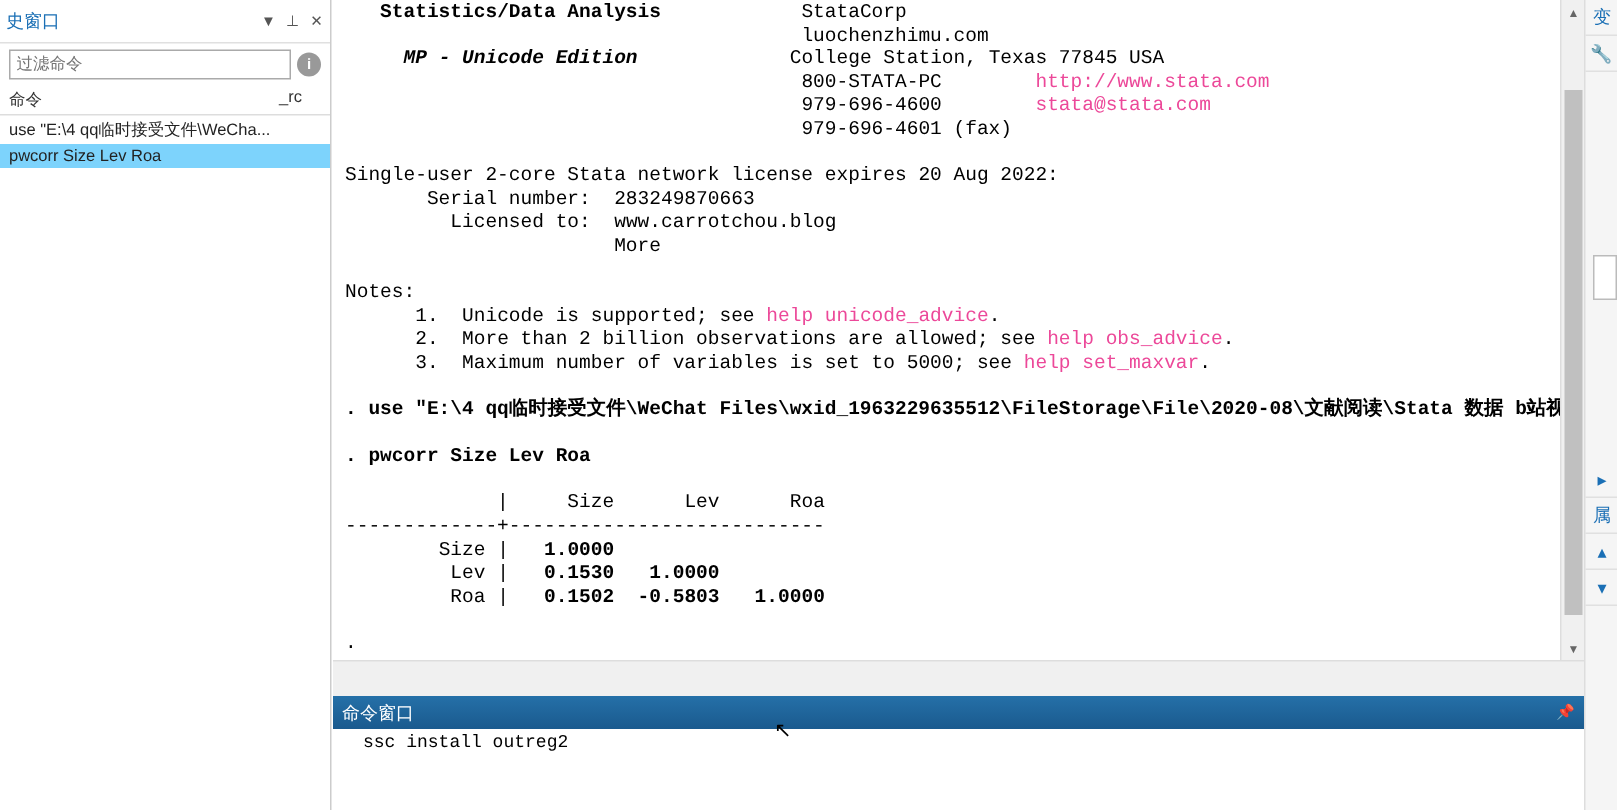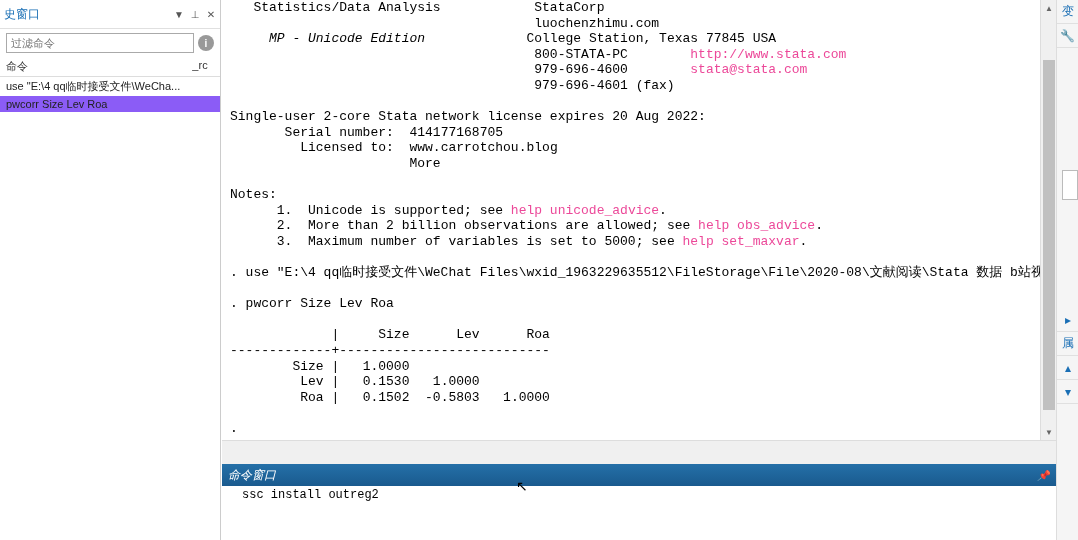--- a/index.html
+++ b/index.html
@@ -62,33 +62,33 @@
     }
     
     .col-header {
       display: flex;
       border-bottom: 1px solid #ddd;
       font-size: 11px;
       color: #333;
       padding: 2px 6px;
     }
     .col-cmd { flex: 1; font-family: Liberation Serif, serif; }
-    .col-rc { width: 28px; text-align: center; }
+    .col-rc { width: 28px; text-align: left; }
     
     .history-item {
       padding: 2px 6px;
       font-size: 11px;
       color: #222;
       white-space: nowrap;
       overflow: hidden;
       text-overflow: ellipsis;
       cursor: pointer;
     }
     .history-item.selected {
-      background: #8b5cf6;
+      background: #7dd3fc;
     }
     
     
     .results-panel {
       position: absolute;
       left: 222px;
       top: 0;
       width: 834px;
       height: 440px;
       background: #fff;
@@ -97,21 +97,21 @@
     .results-content {
       font-family: "Courier New", monospace;
       font-size: 13px;
       line-height: 1.2;
       padding: 0 8px;
       white-space: pre;
       color: #000;
       height: 420px;
     }
     .results-content a { color: #ec4899; text-decoration: none; }
-    .bold { font-weight: normal; }
+    .bold { font-weight: bold; }
     .italic { font-style: italic; }
     
     .scrollbar-v {
       position: absolute;
       right: 0;
       top: 0;
       width: 16px;
       height: 440px;
       background: #f0f0f0;
       border-left: 1px solid #ddd;
@@ -152,21 +152,20 @@
     }
     .command-header {
       background: #1a5a8e;
       background: linear-gradient(#2570a8, #1a5a8e);
       color: #fff;
       height: 22px;
       display: flex;
       align-items: center;
       padding: 0 6px;
       font-size: 12px;
-      font-style: italic;
     }
     .cmd-title { flex: 1; }
     .pin-icon { font-size: 10px; cursor: pointer; }
     .command-input-area {
       height: 54px;
       background: #fff;
       border: none;
     }
     .command-input {
       width: 100%;
@@ -248,21 +247,21 @@
 
 <div class="results-panel">
   <div class="results-content"><span>   </span><span class="bold">Statistics/Data Analysis</span><span>            </span><span>StataCorp</span>
 <span>                                       </span><span>luochenzhimu.com</span>
 <span>     </span><span class="bold italic">MP - Unicode Edition</span><span>             </span><span>College Station, Texas 77845 USA</span>
 <span>                                       </span><span>800-STATA-PC</span><span>        </span><a href="#">http://www.stata.com</a>
 <span>                                       </span><span>979-696-4600</span><span>        </span><a href="#">stata@stata.com</a>
 <span>                                       </span><span>979-696-4601 (fax)</span>
 
 <span>Single-user 2-core Stata network license expires 20 Aug 2022:</span>
-<span>       </span><span>Serial number:</span><span>  </span><span>414177168705</span>
+<span>       </span><span>Serial number:</span><span>  </span><span>283249870663</span>
 <span>         </span><span>Licensed to:</span><span>  </span><span>www.carrotchou.blog</span>
 <span>                       </span><span>More</span>
 
 <span>Notes:</span>
 <span>      </span><span>1.  Unicode is supported; see </span><a href="#">help unicode_advice</a><span>.</span>
 <span>      </span><span>2.  More than 2 billion observations are allowed; see </span><a href="#">help obs_advice</a><span>.</span>
 <span>      </span><span>3.  Maximum number of variables is set to 5000; see </span><a href="#">help set_maxvar</a><span>.</span>
 
 <span class="bold">. use "E:\4 qq临时接受文件\WeChat Files\wxid_1963229635512\FileStorage\File\2020-08\文献阅读\Stata 数据 b站视频\20200401\数据.</span>
 

